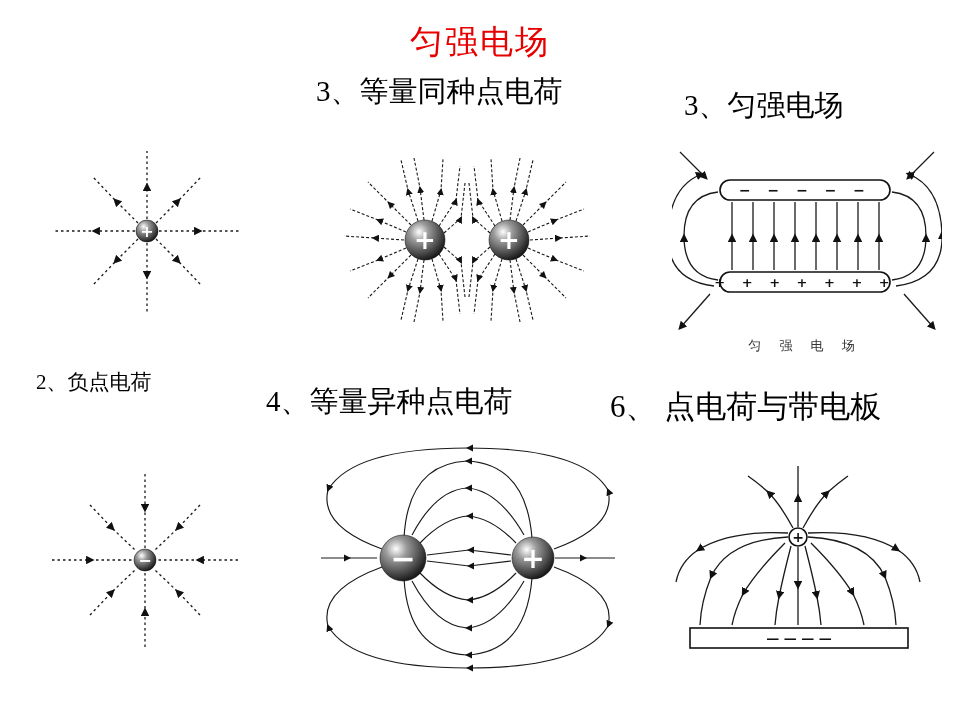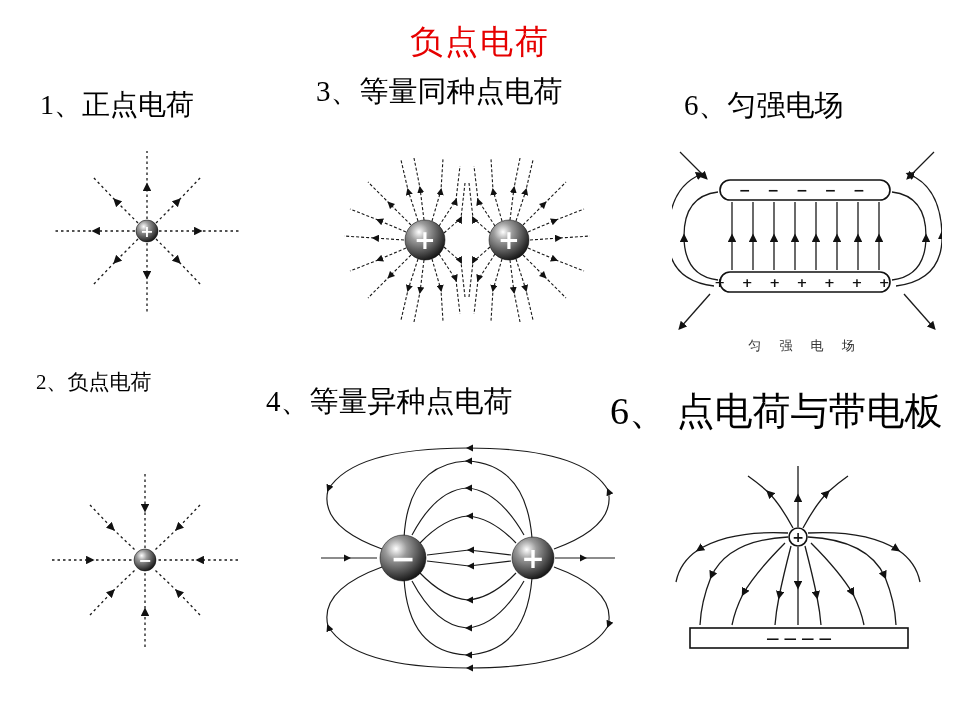--- a/index.html
+++ b/index.html
@@ -6,21 +6,21 @@
   .slide{position:relative;width:960px;height:720px;background:#ffffff;overflow:hidden;
          font-family:"Liberation Serif","DejaVu Sans",serif;color:#000;}
   .title{position:absolute;left:0;top:20px;width:100%;text-align:center;
          font-size:33px;color:#e60000;letter-spacing:2px;}
   .label{position:absolute;white-space:nowrap;color:#000;}
   .lbl-1{left:40px;top:86px;font-size:28px;}
   .lbl-3{left:292px;top:72px;font-size:29px;margin-left:24px;}
   .lbl-5{left:684px;top:86px;font-size:29px;}
   .lbl-2{left:36px;top:368px;font-size:21px;}
   .lbl-4{left:266px;top:382px;font-size:29px;text-align:right;}
-  .lbl-6{left:610px;top:386px;font-size:38px;}
+  .lbl-6{left:610px;top:386px;font-size:31px;}
   .fig{position:absolute;}
   .fig-1{left:42px;top:136px;}
   .fig-3{left:322px;top:128px;}
   .fig-5{left:672px;top:130px;}
   .fig-2{left:40px;top:452px;}
   .fig-4{left:318px;top:438px;}
   .fig-6{left:668px;top:442px;}
   .fl{fill:none;stroke:#1a1a1a;stroke-width:1.3;}
   .dotted{stroke-dasharray:2.5 3;}
   .dash3{stroke-dasharray:3 2;stroke-width:1.1;}
@@ -28,25 +28,24 @@
   svg text{font-family:"DejaVu Sans","Liberation Sans",sans-serif;}
   .ballsign{fill:#ffffff;font-weight:bold;}
   .platesign{fill:#111;font-weight:bold;letter-spacing:6px;}
   .caption{fill:#333;font-size:13px;letter-spacing:7px;}
 </style>
 </head>
 <body>
 
 <div class="slide">
 
-  <div class="title">负点电荷</div>
+  <div class="title">匀强电场</div>
 
-  <div class="label lbl-1">1、正点电荷</div>
   <div class="label lbl-3">3、等量同种点电荷</div>
-  <div class="label lbl-5">6、匀强电场</div>
+  <div class="label lbl-5">3、匀强电场</div>
   <div class="label lbl-2">2、负点电荷</div>
   <div class="label lbl-4">4、等量异种点电荷</div>
   <div class="label lbl-6">6、 点电荷与带电板</div>
 
   <svg class="fig fig-1" width="215" height="195" viewBox="0 0 215 195">
     <defs>
       <marker id="arw" viewBox="0 0 10 10" refX="7" refY="5" markerWidth="6.5" markerHeight="6.5" orient="auto">
         <path d="M0,0 L10,5 L0,10 Z" fill="#111"></path>
       </marker>
       <radialGradient id="ball" cx="35%" cy="30%" r="78%">

